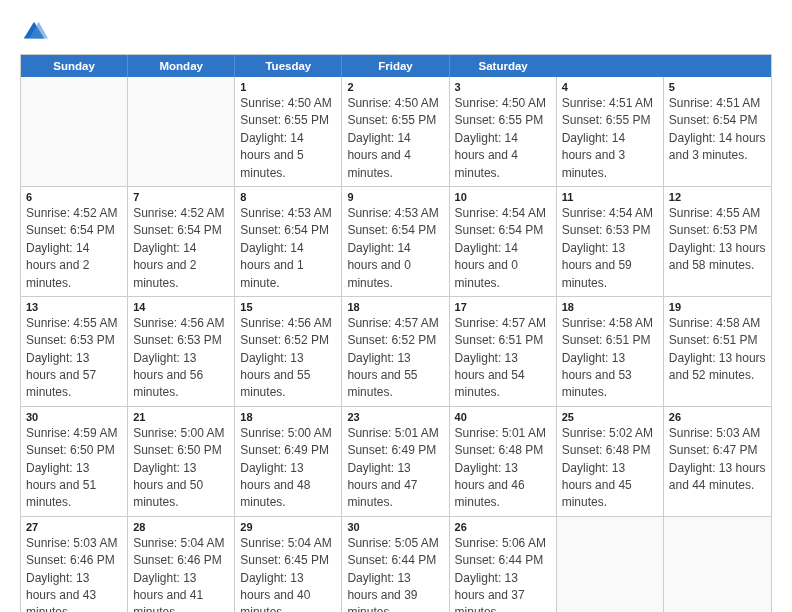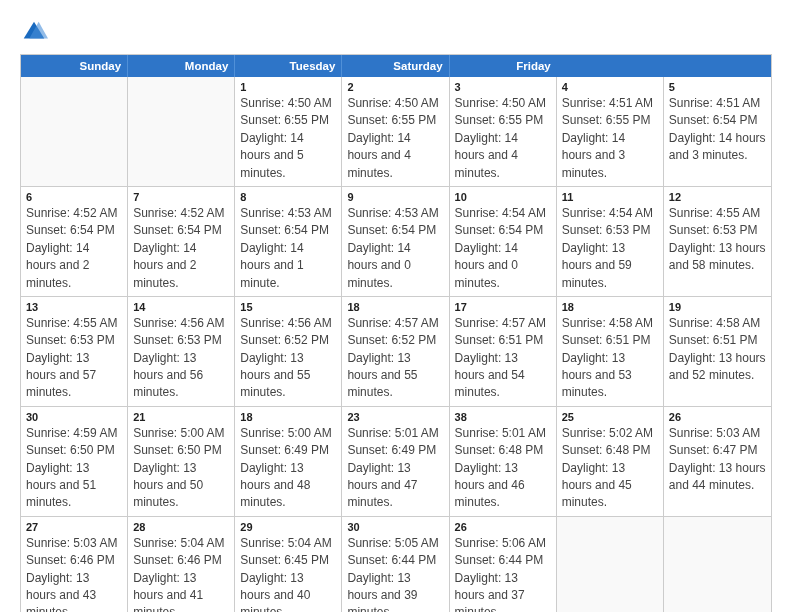--- a/index.html
+++ b/index.html
@@ -69,21 +69,21 @@
     .cal-header {
       display: grid;
       grid-template-columns: repeat(7, 1fr);
       background: #2e75c8;
     }
     .cal-header-cell {
       color: #fff;
       font-size: 11.5px;
       font-weight: bold;
       padding: 5px 6px;
-      text-align: right;
+      text-align: center;
       border-right: 1px solid #5090d8;
     }
     .cal-header-cell:last-child { border-right: none; }
     .cal-body {
       flex: 1;
       display: flex;
       flex-direction: column;
     }
     .cal-row {
       display: grid;
@@ -133,22 +133,22 @@
       <div class="title-month"></div>
       <div class="title-location"></div>
     </div>
   </div>
 
   <div class="calendar">
     <div class="cal-header">
     <div class="cal-header-cell">Sunday</div>
         <div class="cal-header-cell">Monday</div>
         <div class="cal-header-cell">Tuesday</div>
+        <div class="cal-header-cell">Friday</div>
         <div class="cal-header-cell">Saturday</div>
-        <div class="cal-header-cell">Friday</div>
       </div>
     <div class="cal-body">
     <div class="cal-row">
           <div class="cal-cell empty"></div>
           <div class="cal-cell empty"></div>
           <div class="cal-cell">
             <div class="cell-day">1</div>
             <div class="cell-info">Sunrise: 4:50 AM<br>Sunset: 6:55 PM<br>Daylight: 14 hours and 5 minutes.</div>
           </div>
           <div class="cal-cell">
@@ -239,21 +239,21 @@
           </div>
           <div class="cal-cell">
             <div class="cell-day">18</div>
             <div class="cell-info">Sunrise: 5:00 AM<br>Sunset: 6:49 PM<br>Daylight: 13 hours and 48 minutes.</div>
           </div>
           <div class="cal-cell">
             <div class="cell-day">23</div>
             <div class="cell-info">Sunrise: 5:01 AM<br>Sunset: 6:49 PM<br>Daylight: 13 hours and 47 minutes.</div>
           </div>
           <div class="cal-cell">
-            <div class="cell-day">38</div>
+            <div class="cell-day">40</div>
             <div class="cell-info">Sunrise: 5:01 AM<br>Sunset: 6:48 PM<br>Daylight: 13 hours and 46 minutes.</div>
           </div>
           <div class="cal-cell">
             <div class="cell-day">25</div>
             <div class="cell-info">Sunrise: 5:02 AM<br>Sunset: 6:48 PM<br>Daylight: 13 hours and 45 minutes.</div>
           </div>
           <div class="cal-cell">
             <div class="cell-day">26</div>
             <div class="cell-info">Sunrise: 5:03 AM<br>Sunset: 6:47 PM<br>Daylight: 13 hours and 44 minutes.</div>
           </div>

